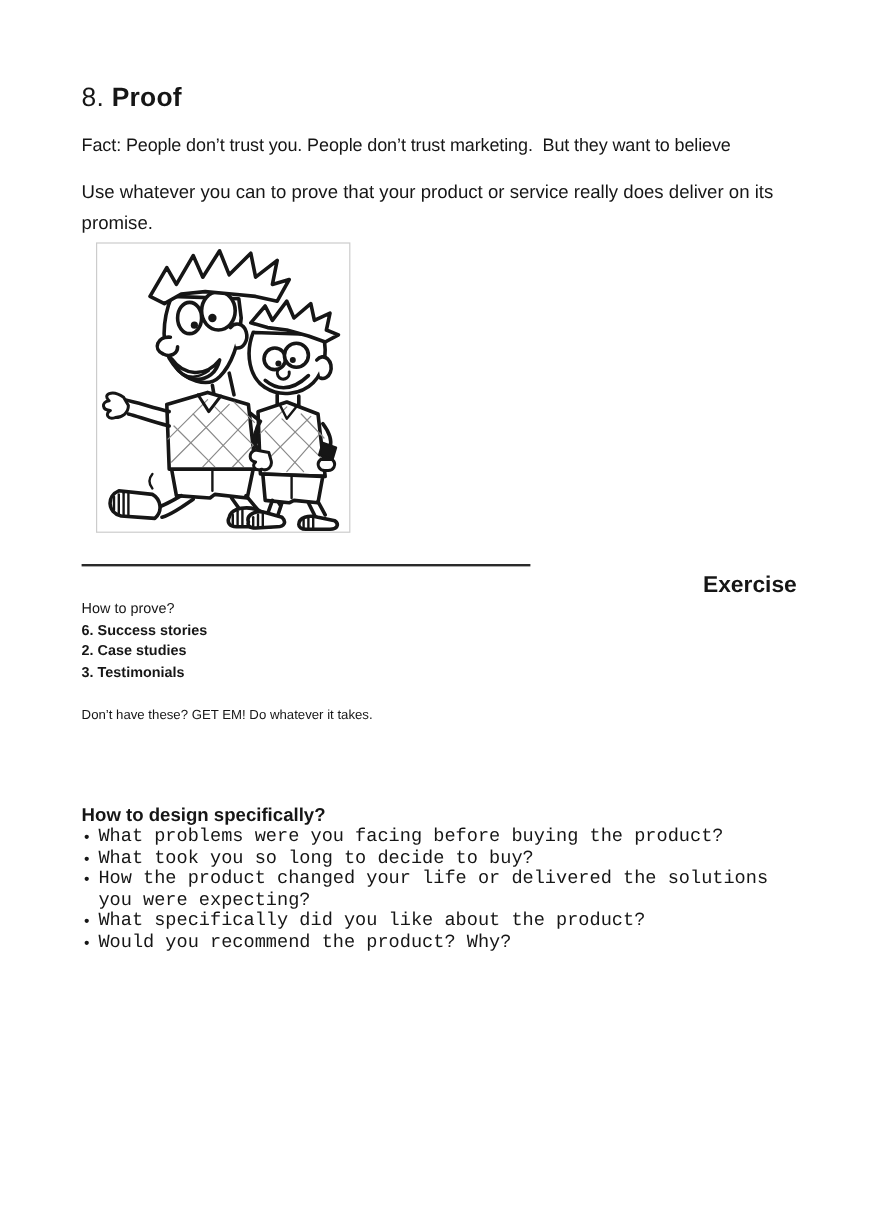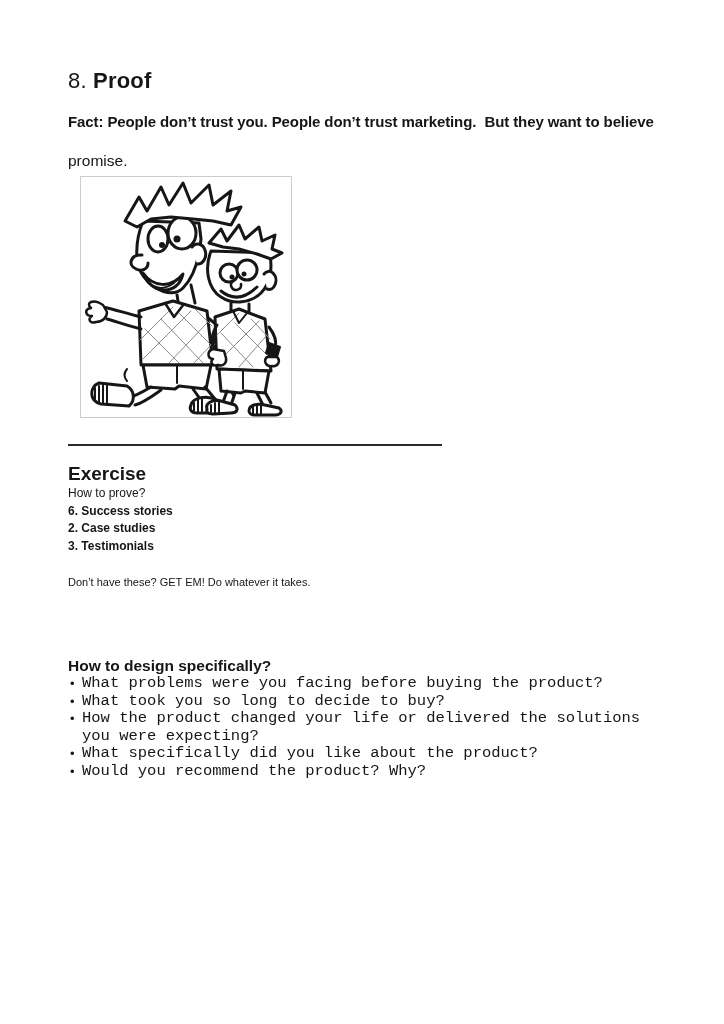--- a/index.html
+++ b/index.html
@@ -21,21 +21,21 @@
   h1.title {
     font-size: 22px;
     line-height: 26px;
     font-weight: 400;
     letter-spacing: 0.2px;
   }
   h1.title .t-bold { font-weight: 700; }
 
   .fact {
     margin-top: 17px;
-    font-weight: 700;
+    font-weight: 400;
     font-size: 15px;
     line-height: 21px;
     letter-spacing: -0.1px;
   }
   .use {
     margin-top: 16px;
     font-size: 15.5px;
     line-height: 26px;
   }
 
@@ -48,24 +48,25 @@
   }
   .figure svg { display: block; }
 
   .divider {
     margin-top: 26px;
     width: 374px;
     border-top: 2px solid #2a2a2a;
   }
 
   .exercise-title {
-    margin-top: 17px;
+    margin-top: 5px;
     font-size: 19px;
     line-height: 22px;
     font-weight: 700;
+    text-align: right;
   }
   .ex-line {
     font-size: 12px;
     line-height: 17.5px;
   }
   .ex-line.bold { font-weight: 700; }
   .note {
     margin-top: 18px;
     font-size: 11px;
     line-height: 18px;
@@ -96,20 +97,21 @@
 
 <div class="page">
 
   <h1 class="title"><span class="line">8. </span><span class="t-bold">Proof</span></h1>
 
   <div class="fact">
     <div class="line">Fact: People don’t trust you. People don’t trust marketing.  But they want to believe</div>
   </div>
 
   <div class="use">
+    <div class="line">Use whatever you can to prove that your product or service really does deliver on its</div>
     <div class="line">promise.</div>
   </div>
 
   <div class="figure">
     <svg width="210" height="240" viewBox="0 0 210 240" fill="none" stroke="#161616" stroke-width="3" stroke-linecap="round" stroke-linejoin="round">
 
       <g stroke-width="2" stroke="#161616">
         <path d="M46,192 Q41,198 46,204"></path>
         <path d="M104,198 Q99,204 104,210"></path>
         <path d="M152,206 Q147,212 152,218"></path>

